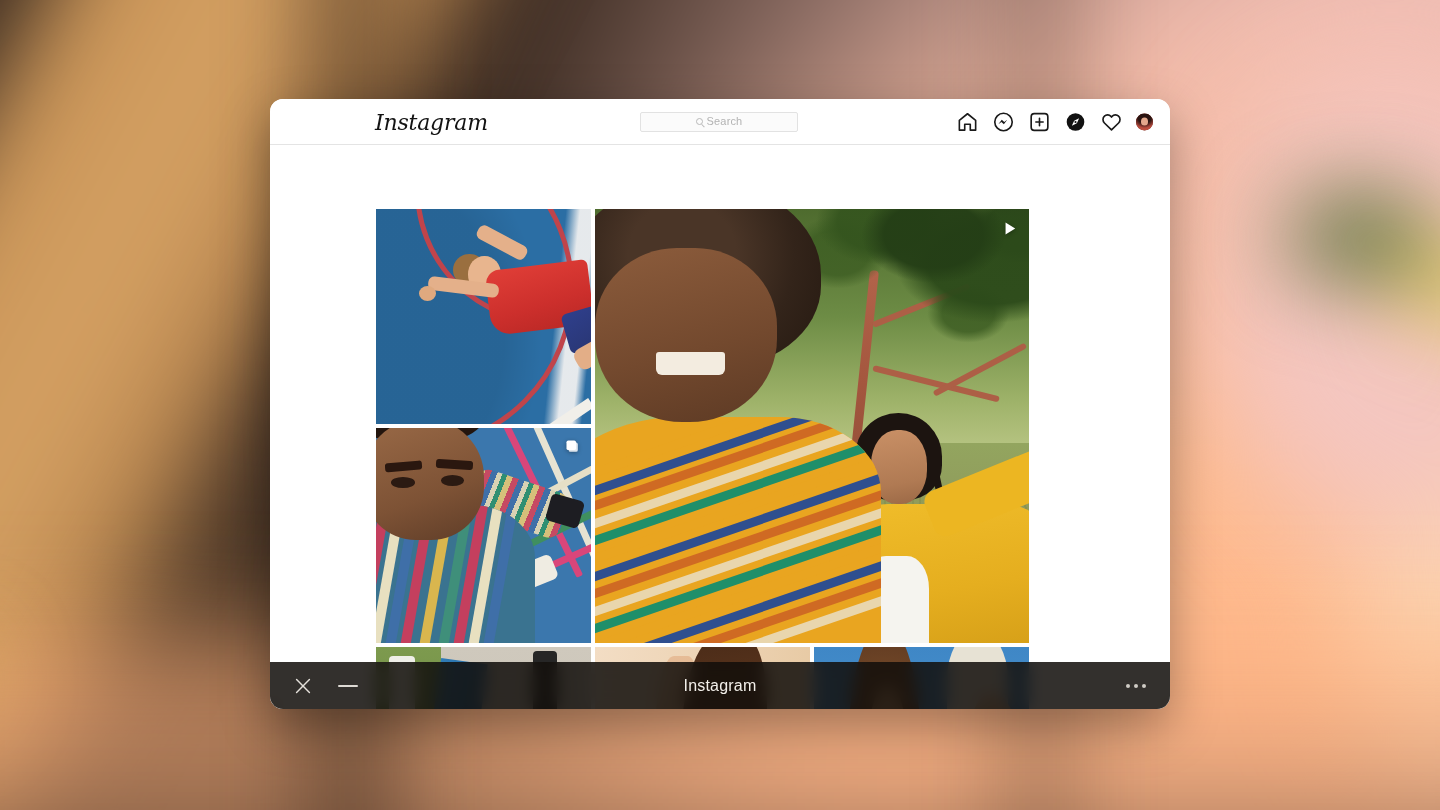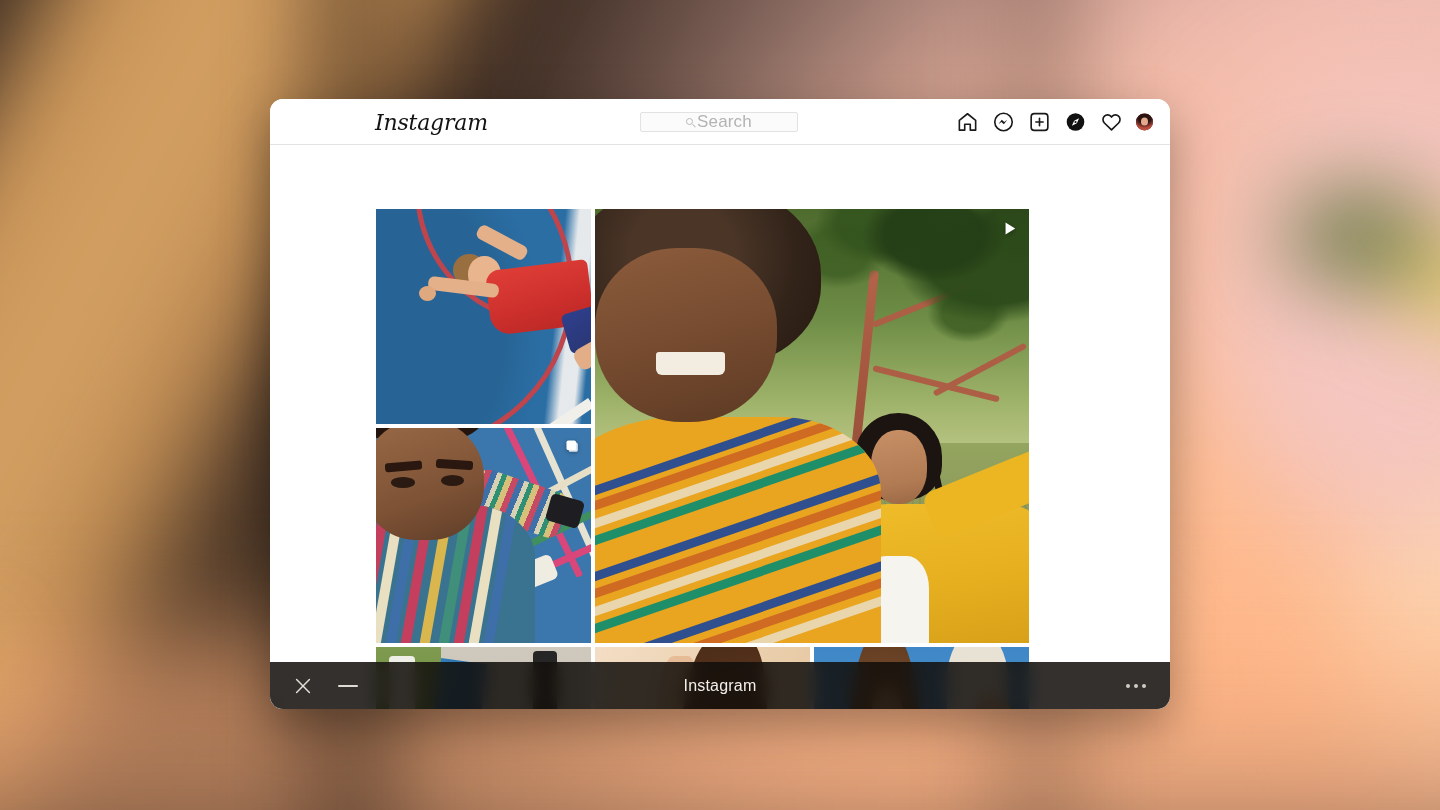--- a/index.html
+++ b/index.html
@@ -137,21 +137,21 @@
   }
   #search-box .mag::after {
     content: "";
     position: absolute;
     right: -3px; bottom: -2.4px;
     width: 3.6px; height: 1.1px;
     background: #b9b9b9;
     transform: rotate(45deg);
   }
   #search-placeholder {
-    font-size: 17px;
+    font-size: 11px;
     color: #b3b3b3;
     letter-spacing: 0.15px;
     line-height: 1;
   }
   #nav-icons {
     position: absolute;
     right: 17px;
     top: 50%;
     transform: translateY(-50%);
     display: flex;

